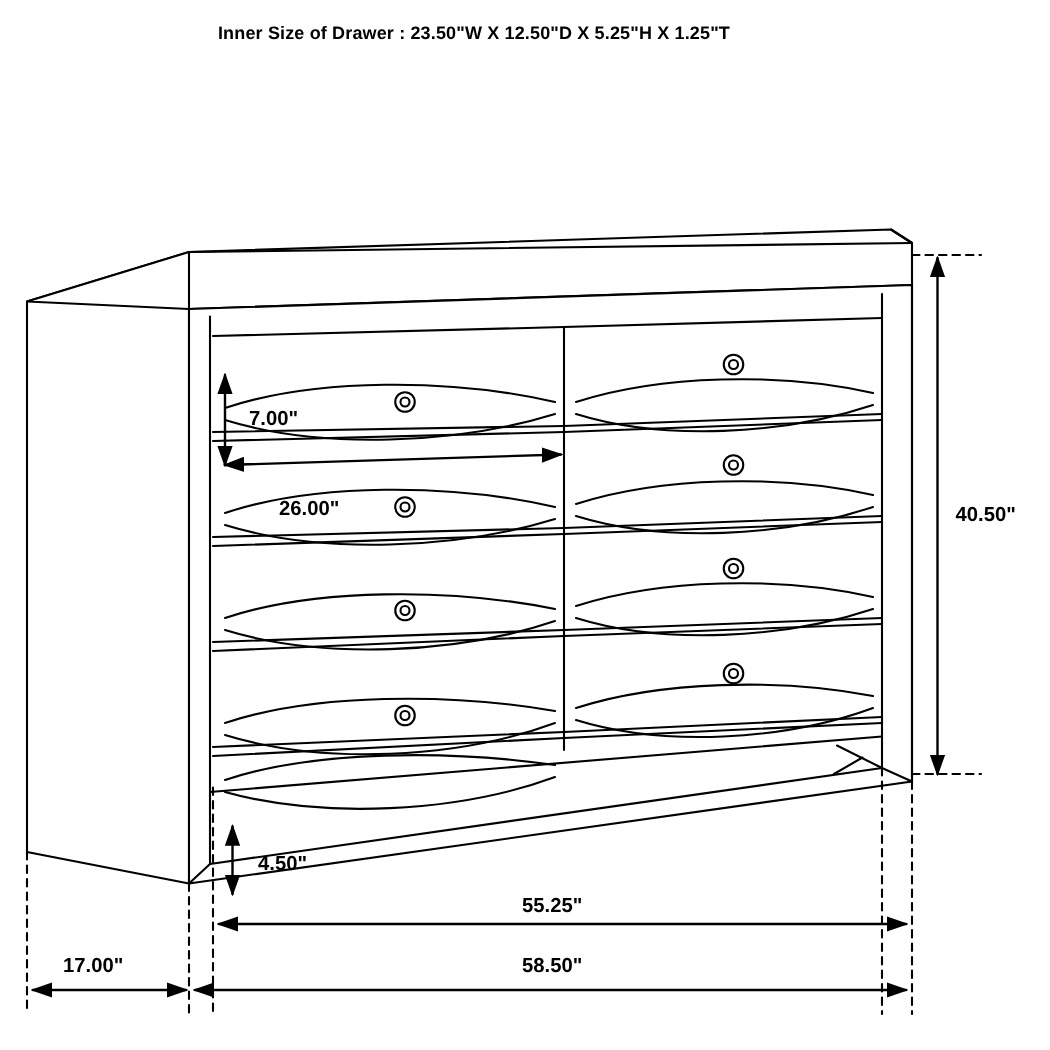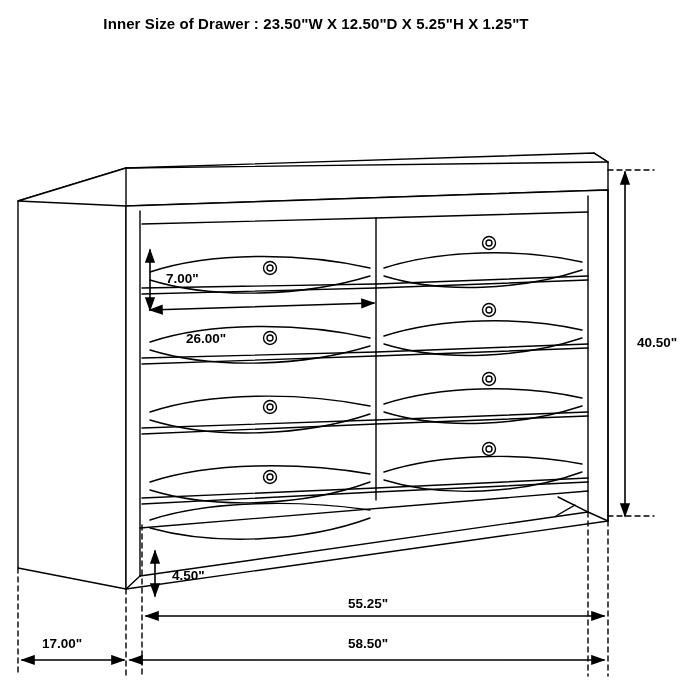--- a/index.html
+++ b/index.html
@@ -21,21 +21,21 @@
     top: 0;
     width: 700px;
     height: 700px;
   }
   .title {
     position: absolute;
     left: 0;
     top: 15px;
     width: 632px;
     text-align: center;
-    font-size: 15px;
+    font-size: 12px;
     font-weight: bold;
     letter-spacing: 0.1px;
   }
   svg.diagram {
     position: absolute;
     left: 0;
     top: 0;
     width: 700px;
     height: 700px;
   }

